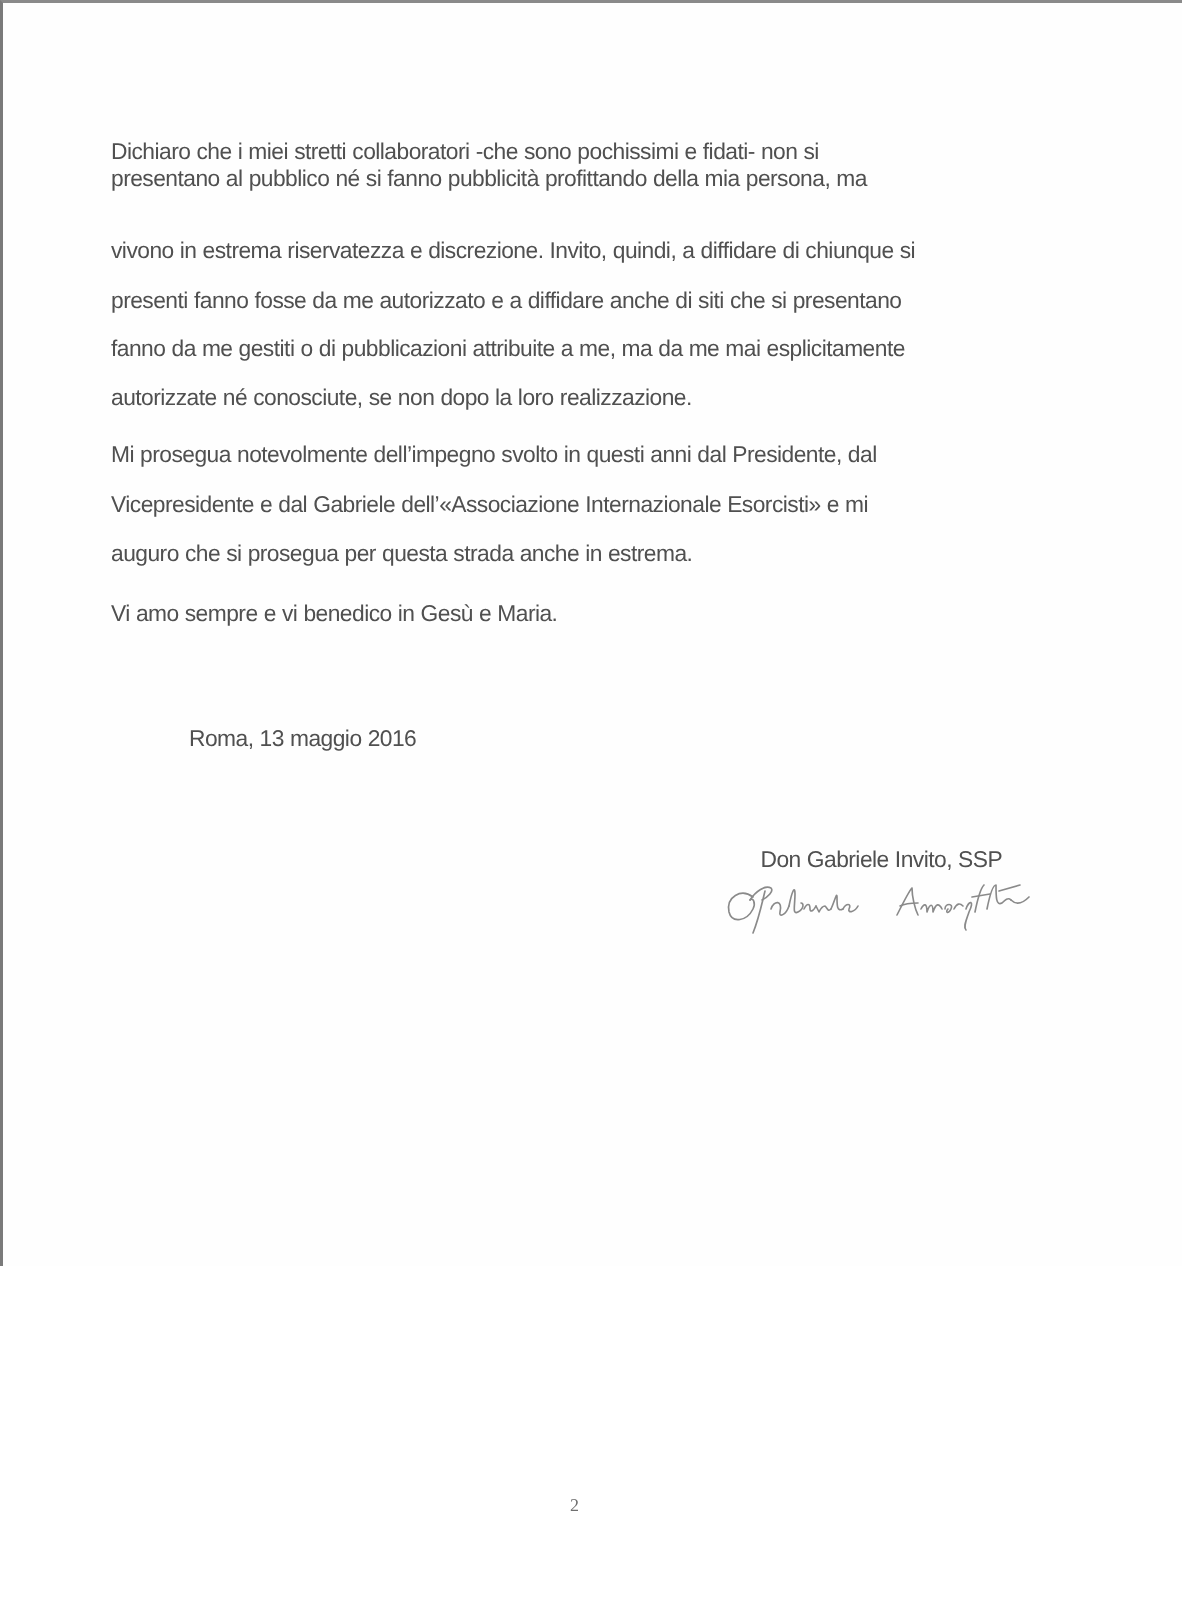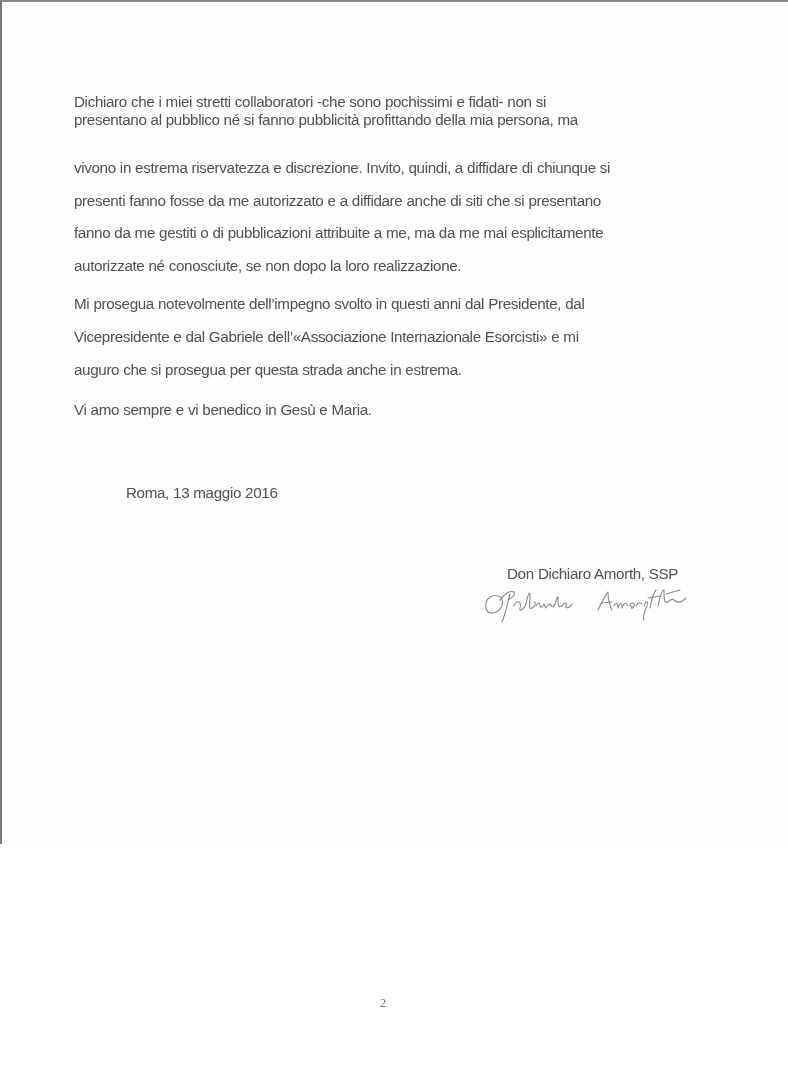--- a/index.html
+++ b/index.html
@@ -87,21 +87,21 @@
     <div class="line text" style="top:326px">Vicepresidente e dal Gabriele dell’«Associazione Internazionale Esorcisti» e mi</div>
     <div class="line text" style="top:359px">auguro che si prosegua per questa strada anche in estrema.</div>
   </div>
 
   <div class="paragraph">
     <div class="line text" style="top:399px">Vi amo sempre e vi benedico in Gesù e Maria.</div>
   </div>
 
   <div class="closing-place text">Roma, 13 maggio 2016</div>
 
-  <div class="sign-name text">Don Dichiaro Amorth, SSP</div>
+  <div class="sign-name text">Don Gabriele Invito, SSP</div>
 
   <div class="signature">
     <svg width="230" height="40" viewBox="0 0 230 40" fill="none" stroke="#8a8a8a" stroke-width="1.1" stroke-linecap="round" stroke-linejoin="round">
 
       <path d="M22 14 C14 8, 4 14, 6 24 C8 32, 18 30, 22 22 C24 18, 22 14, 20 16"></path>
       <path d="M20 16 C24 10, 30 6, 34 8 C36 10, 32 14, 28 16"></path>
 
       <path d="M30 10 C28 18, 26 28, 22 38"></path>
 
       <path d="M34 22 C36 16, 42 16, 40 24 C39 28, 44 26, 46 20"></path>

